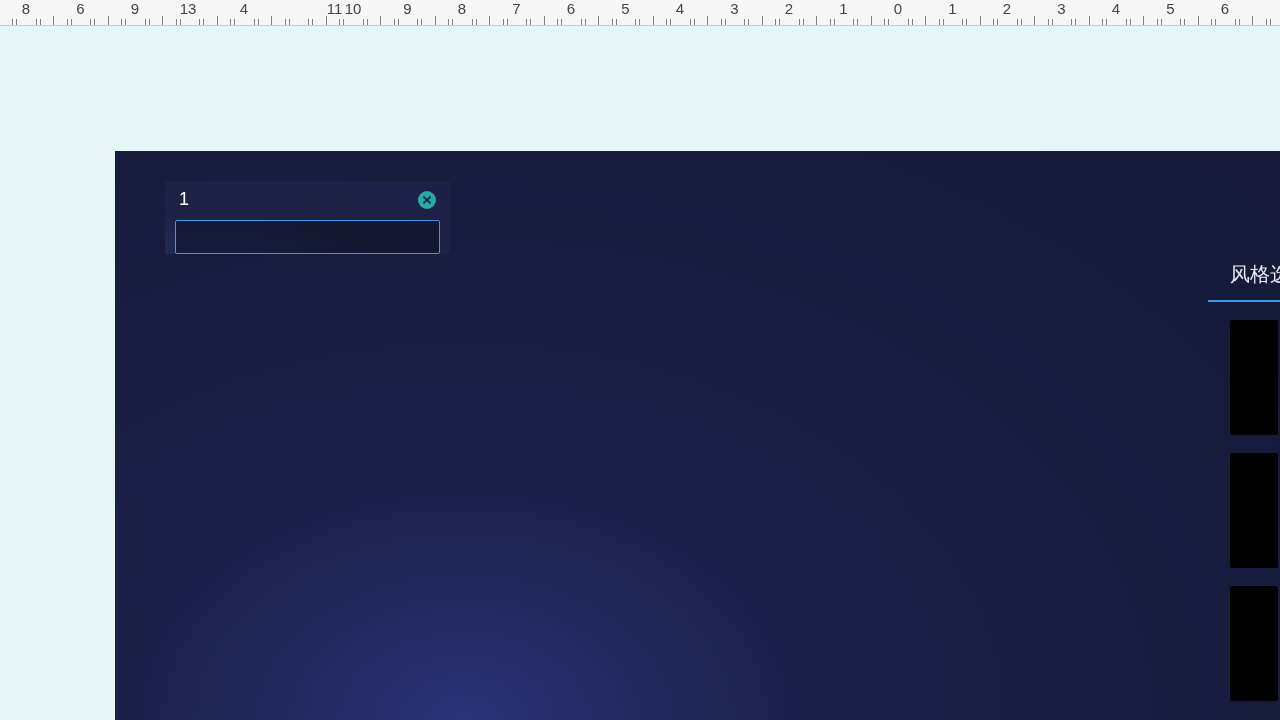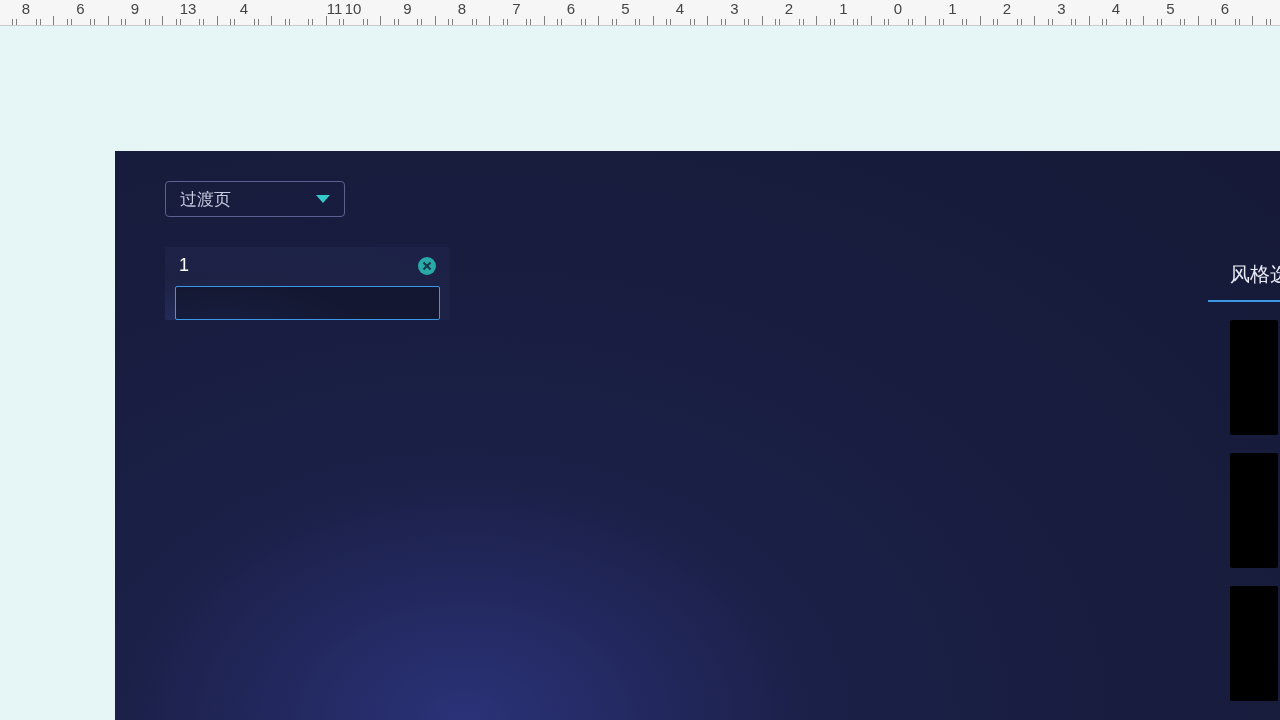--- a/index.html
+++ b/index.html
@@ -333,24 +333,20 @@
     <div class="tick minor" style="left: 1215.19px;"></div>
     <div class="tick minor" style="left: 1234.81px;"></div>
     <div class="tick minor" style="left: 1269.69px;"></div>
   </div>
 
 <div class="canvas-area">
 
   <div class="dark-panel">
 
 
-    <div class="dropdown">
-      <span class="dropdown-label">过渡页</span>
-      <span class="dropdown-arrow"></span>
-    </div>
 
     <div class="chapter-card">
       <div class="chapter-number-row">
         <span class="chapter-number">1</span>
         <span class="delete-icon"></span>
       </div>
       <div class="title-input"></div>
     </div>
 
     <div class="right-panel">

